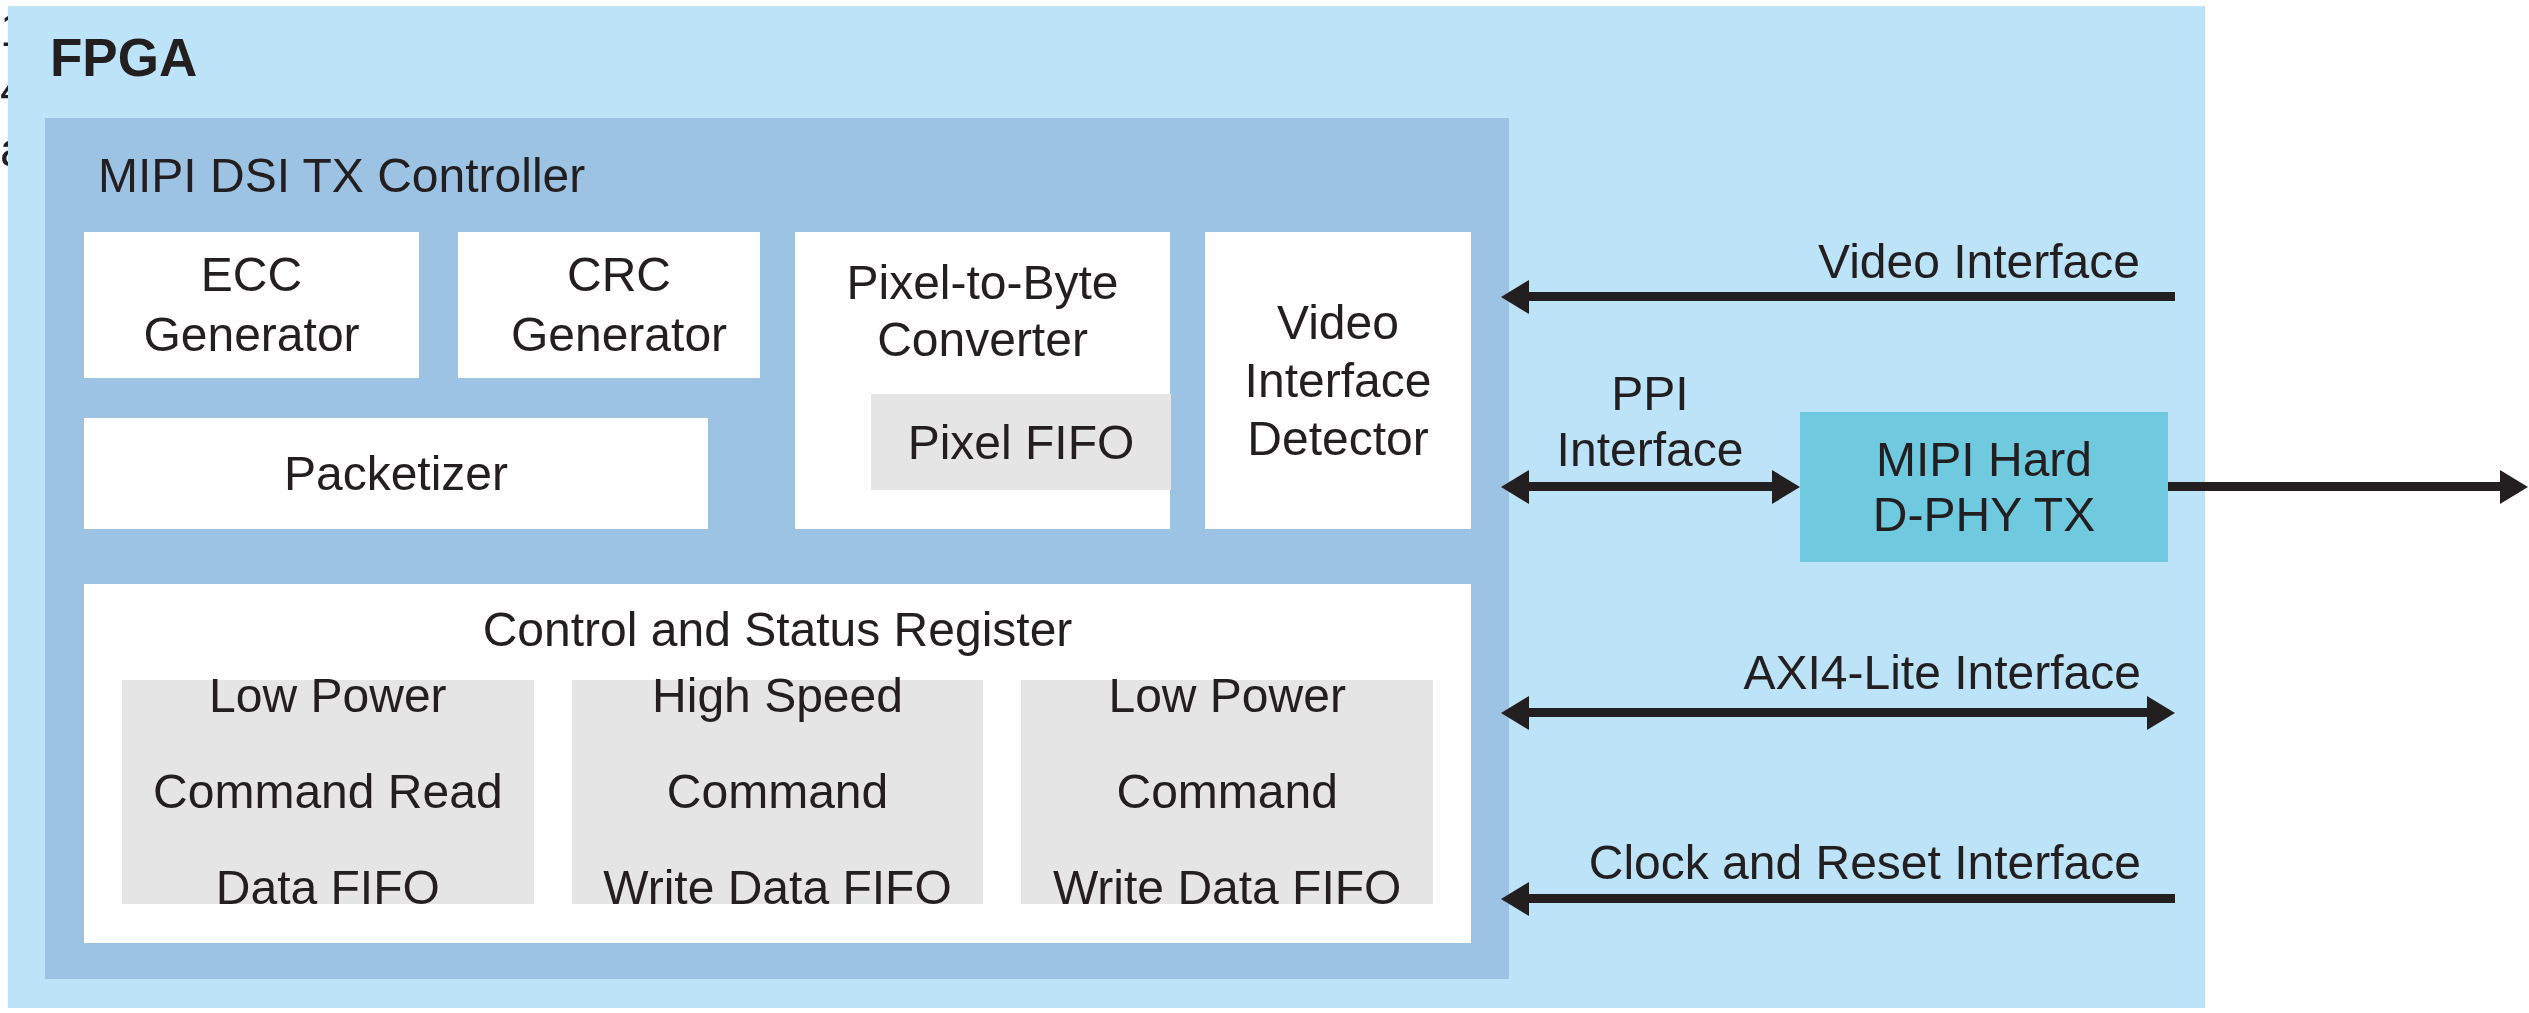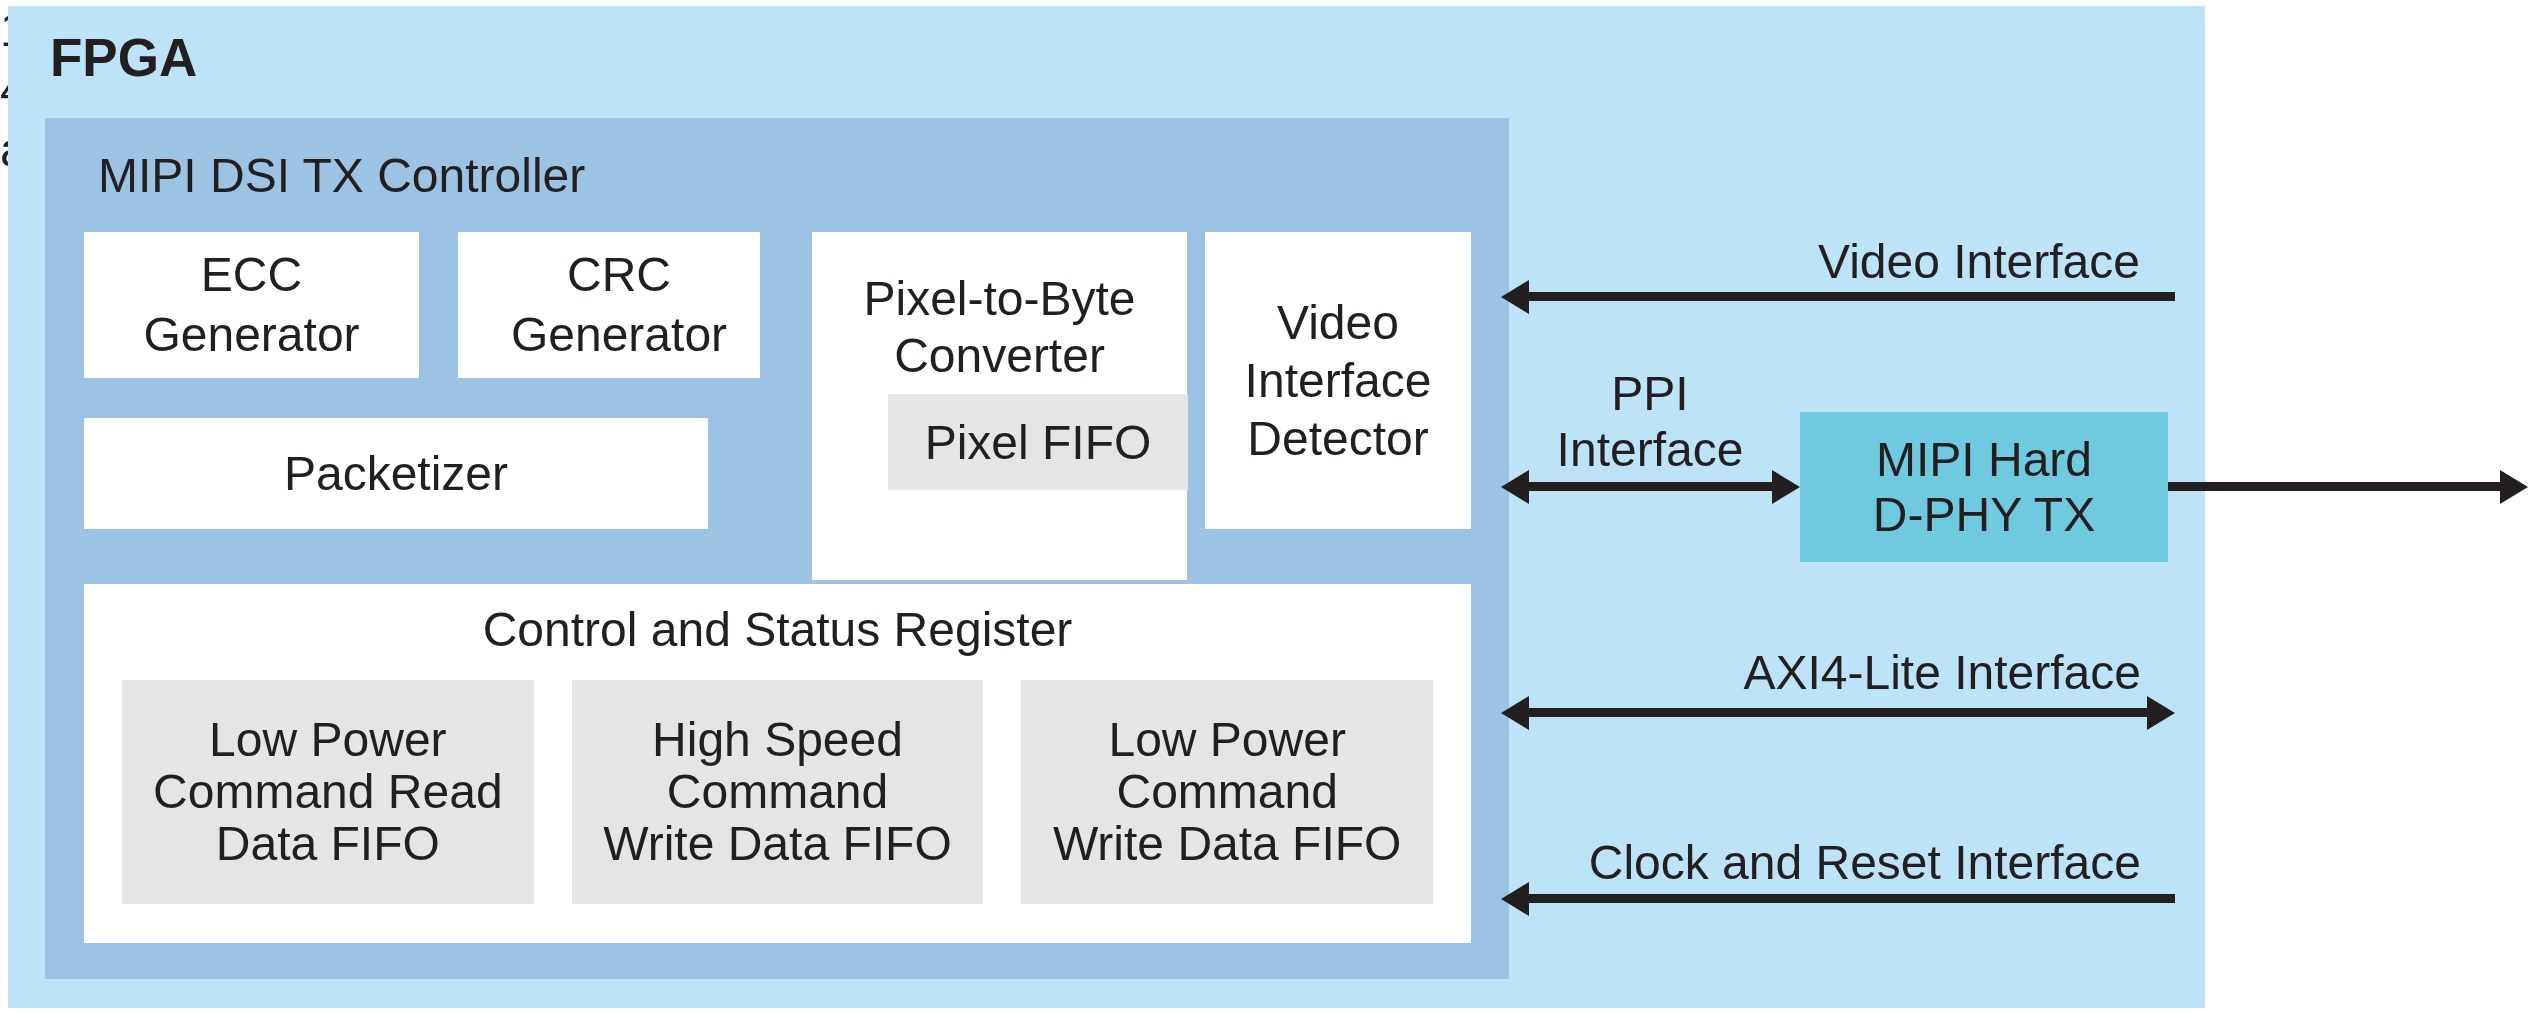--- a/index.html
+++ b/index.html
@@ -58,21 +58,21 @@
     display:flex;
     flex-direction:column;
     align-items:center;
     justify-content:center;
     text-align:center;
     font-size:48px;
     line-height:60px;
   }
   .block-ecc{ left:39px; top:114px; width:335px; height:146px; }
   .block-crc{ left:413px; top:114px; width:302px; height:146px;padding-left:20px; }
-  .block-p2b{ left:767px; top:114px; width:375px; height:348px; justify-content:flex-start; padding-top:38px; line-height:57px;}
+  .block-p2b{ left:750px; top:114px; width:375px; height:297px; justify-content:flex-start; padding-top:22px; line-height:57px;}
   .block-vid{ left:1160px; top:114px; width:266px; height:297px; line-height:58px;}
   .block-packetizer{ left:39px; top:300px; width:624px; height:111px; }
   .block-csr{ left:39px; top:466px; width:1387px; height:359px; display:block; }
   .pixel-fifo{
     position:absolute;
     left:38px; top:162px;
     width:300px; height:96px;
     background:var(--fifo-bg);
     display:flex; align-items:center; justify-content:center;margin-left:38px;
   }
@@ -90,20 +90,21 @@
   }
   .csr-fifo{
     flex:1;
     background:var(--fifo-bg);
     display:flex;
     flex-direction:column;
     align-items:center;
     justify-content:center;
     text-align:center;
     line-height:52px;
+    gap:44px;
   }
   
   .dphy{
     position:absolute;
     left:1800px; top:412px;
     width:368px; height:150px;
     background:var(--dphy-bg);
     display:flex;
     flex-direction:column;
     align-items:center;

